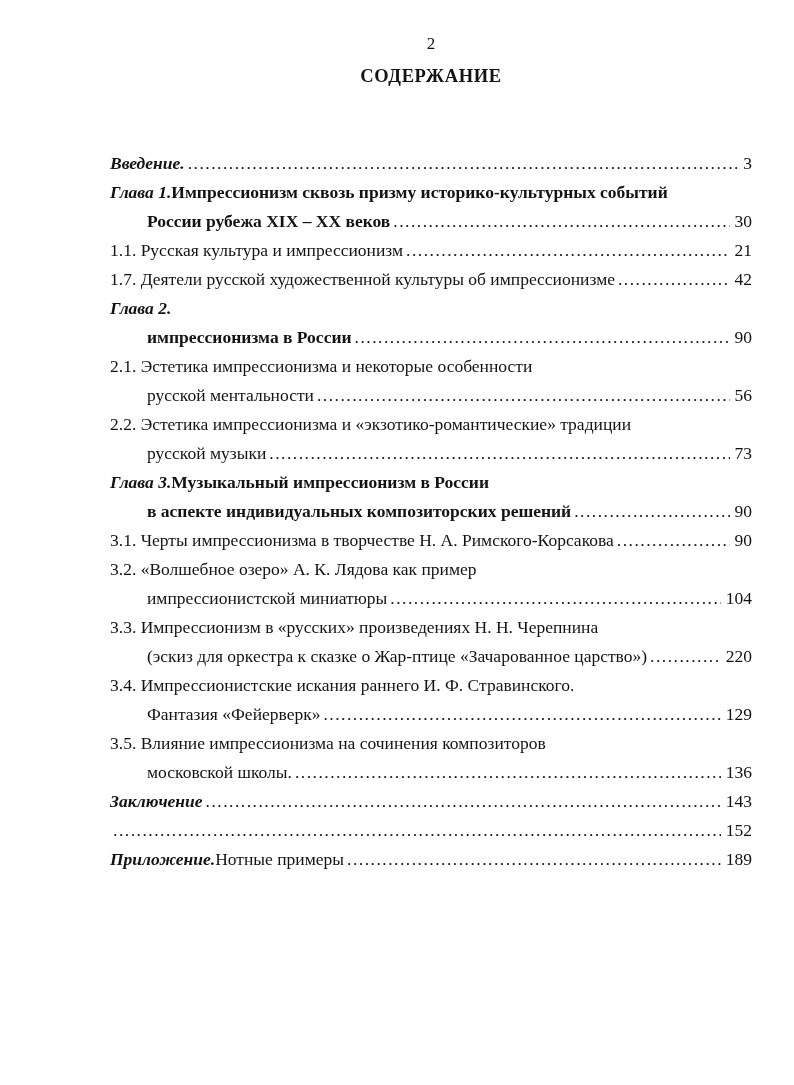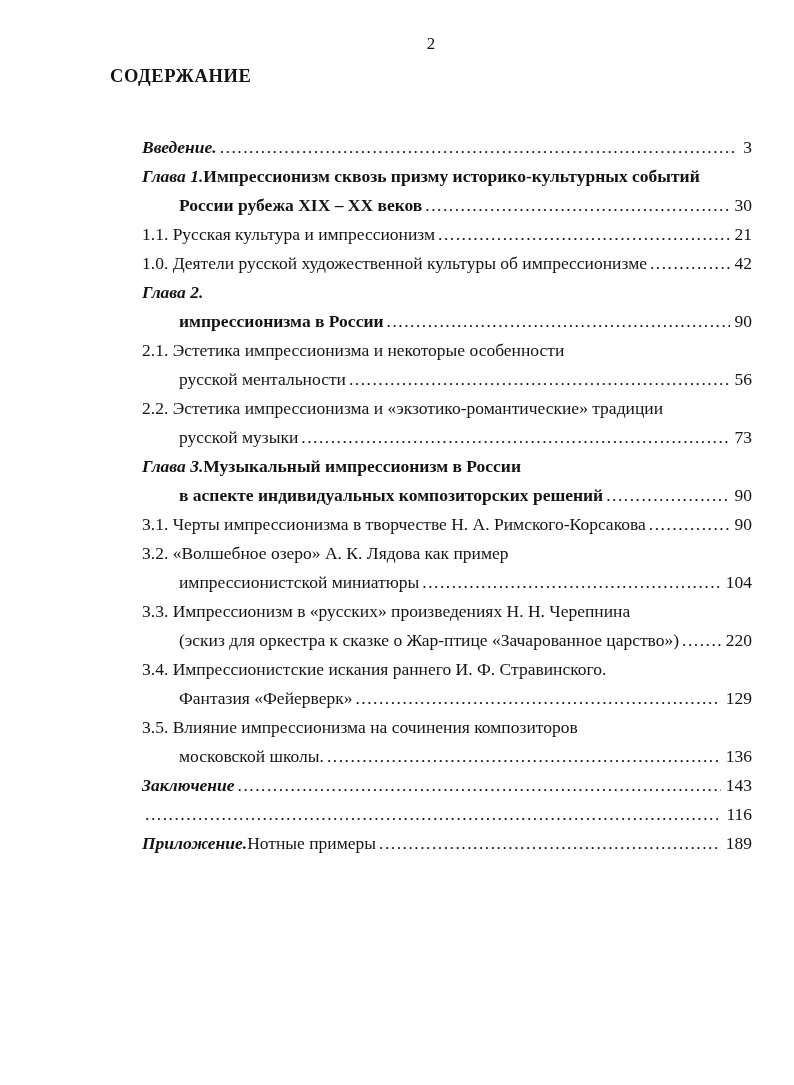--- a/index.html
+++ b/index.html
@@ -13,34 +13,33 @@
     color:#131313;
     overflow:hidden;
   }
   .pagenum-top {
     text-align:center;
     font-size:17px;
     line-height:20px;
     margin-bottom:12px;
   }
   .doc-title {
-    text-align:left;
+    text-align:center;
     font-weight:bold;
     font-size:18.5px;
     letter-spacing:0.6px;
-    margin-bottom:46px;
+    margin-bottom:62px;
   }
   .toc { }
   .entry { }
   .line {
     display:flex;
     align-items:center;
     font-size:17.5px;
     line-height:29px;
-    margin-left:32px;
   }
   .line.cont { padding-left:37px; }
   .n { font-weight:normal; font-style:normal; }
   .b { font-weight:bold; }
   .bi { font-weight:bold; font-style:italic; }
   .leader {
     flex:1;
     overflow:hidden;
     white-space:nowrap;
     margin-left:3px;
@@ -82,21 +81,21 @@
       </div>
       <div class="entry">
         <div class="line">
           <span class="n">1.1. Русская культура и импрессионизм </span>
           <span class="leader"></span>
           <span class="pageref">21</span>
         </div>
       </div>
       <div class="entry">
         <div class="line">
-          <span class="n">1.0. Деятели русской художественной культуры об импрессионизме </span>
+          <span class="n">1.7. Деятели русской художественной культуры об импрессионизме </span>
           <span class="leader"></span>
           <span class="pageref">42</span>
         </div>
       </div>
       <div class="entry">
         <div class="line">
           <span class="bi">Глава 2.</span>
         </div>
         <div class="line cont">
           <span class="b">импрессионизма в России </span>
@@ -185,21 +184,21 @@
       <div class="entry">
         <div class="line">
           <span class="bi">Заключение </span>
           <span class="leader"></span>
           <span class="pageref">143</span>
         </div>
       </div>
       <div class="entry">
         <div class="line">
           <span class="leader"></span>
-          <span class="pageref">116</span>
+          <span class="pageref">152</span>
         </div>
       </div>
       <div class="entry">
         <div class="line">
           <span class="bi">Приложение.</span>
           <span class="n"> Нотные примеры </span>
           <span class="leader"></span>
           <span class="pageref">189</span>
         </div>
       </div>

